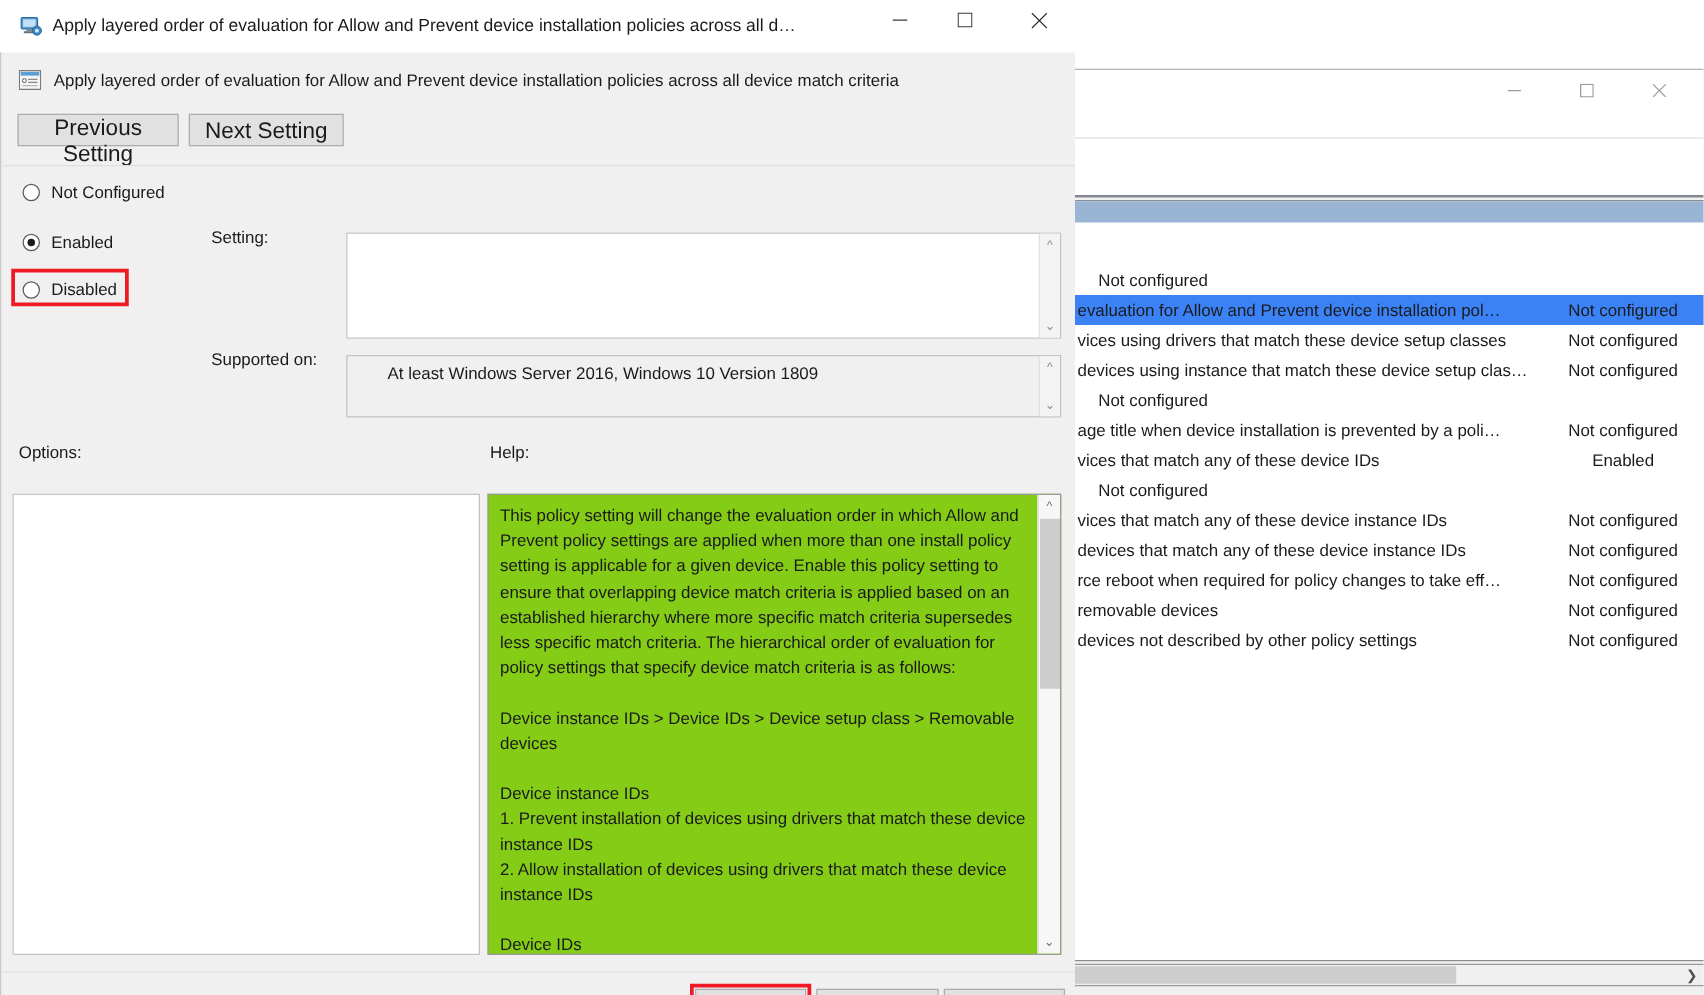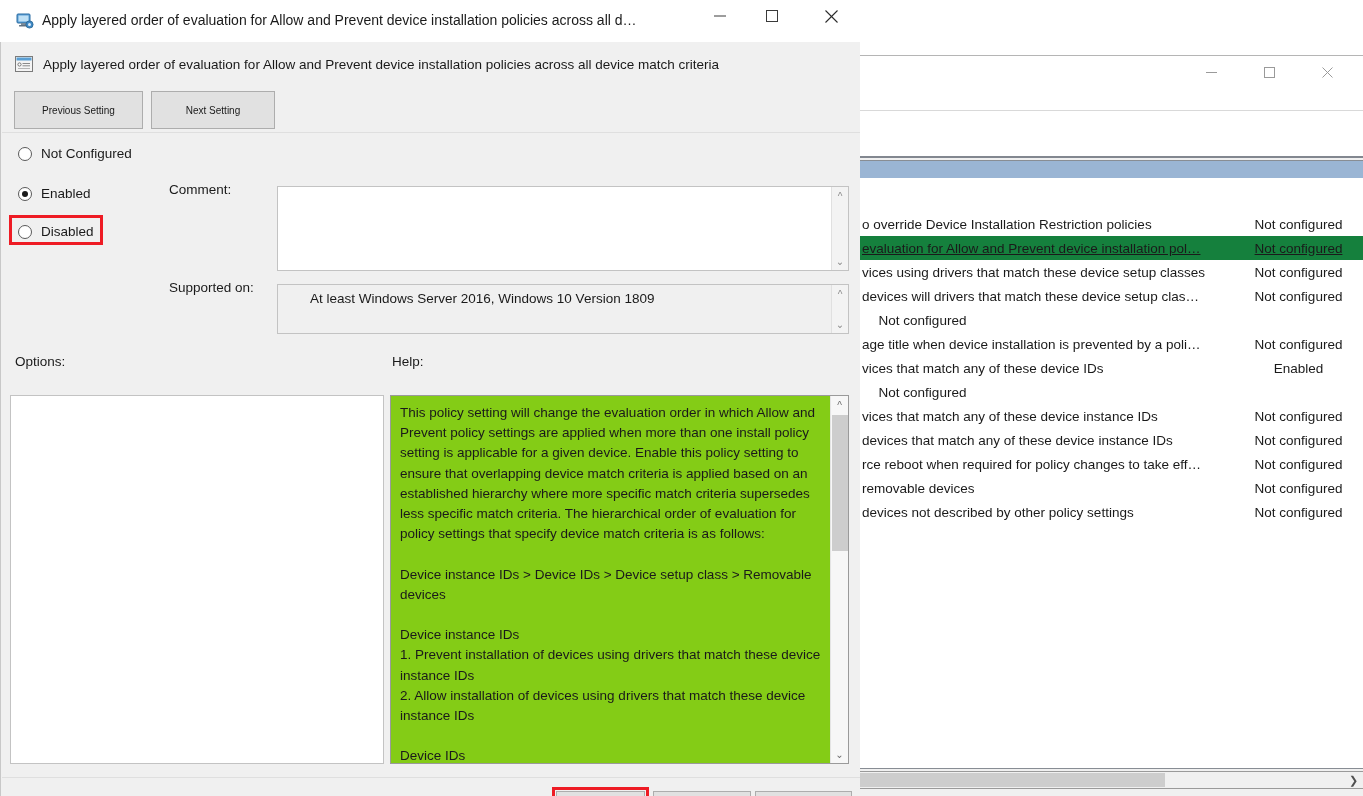--- a/index.html
+++ b/index.html
@@ -110,21 +110,21 @@
   }
   .bg-row {
     position: relative;
     height: 24px;
     display: flex;
     align-items: center;
     font-size: 13.5px;
     color: #1a1a1a;
     white-space: nowrap;
   }
-  .bg-row.selected { background: #15803d; text-decoration: underline; }
+  .bg-row.selected { background: #3b82f6; }
   .bg-row .rname {
     flex: 0 0 374px;
     padding-left: 2px;
     overflow: hidden;
   }
   .bg-row .rstate {
     flex: 0 0 125px;
     text-align: center;
   }
 
@@ -233,25 +233,25 @@
   #dlg-header-icon { width: 18px; height: 18px; }
   #dlg-header-text {
     font-size: 13.5px;
     color: #1a1a1a;
     white-space: nowrap;
   }
 
   .navbtn {
     position: absolute;
     top: 49px;
-    height: 38px;
+    height: 26px;
     background: #e1e1e1;
     border: 1px solid #adadad;
     font-family: "Liberation Sans", sans-serif;
-    font-size: 10px;
+    font-size: 18px;
     color: #1a1a1a;
     box-sizing: border-box;
     padding: 0;
     cursor: default;
   }
   #btn-prev { left: 13px; width: 129px; }
   #btn-next { left: 150px; width: 124px; text-align: center; }
 
   #separator-top {
     position: absolute;
@@ -474,33 +474,32 @@
           </svg>
       </div>
     </div>
 
     <div id="bg-toolbar-strip"></div>
 
     <div id="bg-listpane">
       <div id="bg-bluebar"></div>
       <div id="bg-rows">
           <div class="bg-row">
-            <div class="rname">o override Device Installation Restriction policies</div>
             <div class="rstate">Not configured</div>
           </div>
           <div class="bg-row selected">
             <div class="rname">evaluation for Allow and Prevent device installation pol…</div>
             <div class="rstate">Not configured</div>
           </div>
           <div class="bg-row">
             <div class="rname">vices using drivers that match these device setup classes</div>
             <div class="rstate">Not configured</div>
           </div>
           <div class="bg-row">
-            <div class="rname">devices will drivers that match these device setup clas…</div>
+            <div class="rname">devices using instance that match these device setup clas…</div>
             <div class="rstate">Not configured</div>
           </div>
           <div class="bg-row">
             <div class="rstate">Not configured</div>
           </div>
           <div class="bg-row">
             <div class="rname">age title when device installation is prevented by a poli…</div>
             <div class="rstate">Not configured</div>
           </div>
           <div class="bg-row">
@@ -606,21 +605,21 @@
       <div class="radio-row" id="radio-enabled">
         <span class="radio-mark checked"></span>
         <span>Enabled</span>
       </div>
       <div class="radio-row" id="radio-disabled">
         <span class="radio-mark"></span>
         <span>Disabled</span>
       </div>
       <div id="enabled-highlight"></div>
 
-      <div id="lbl-comment">Comment:</div>
+      <div id="lbl-comment">Setting:</div>
       <div id="comment-box">
         <div class="mini-scroll">
           <div class="up">^</div>
           <div class="down">⌄</div>
         </div>
       </div>
 
       <div id="lbl-supported">Supported on:</div>
       <div id="supported-box">
         <div id="supported-text">At least Windows Server 2016, Windows 10 Version 1809</div>

